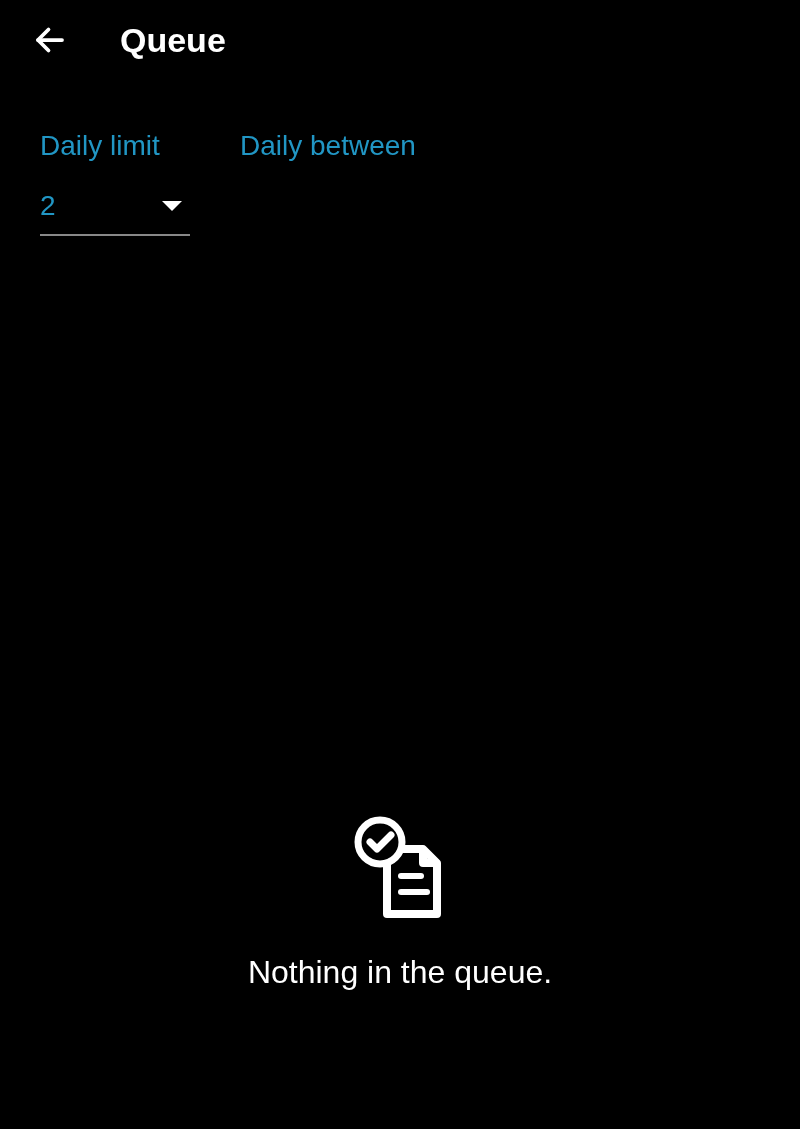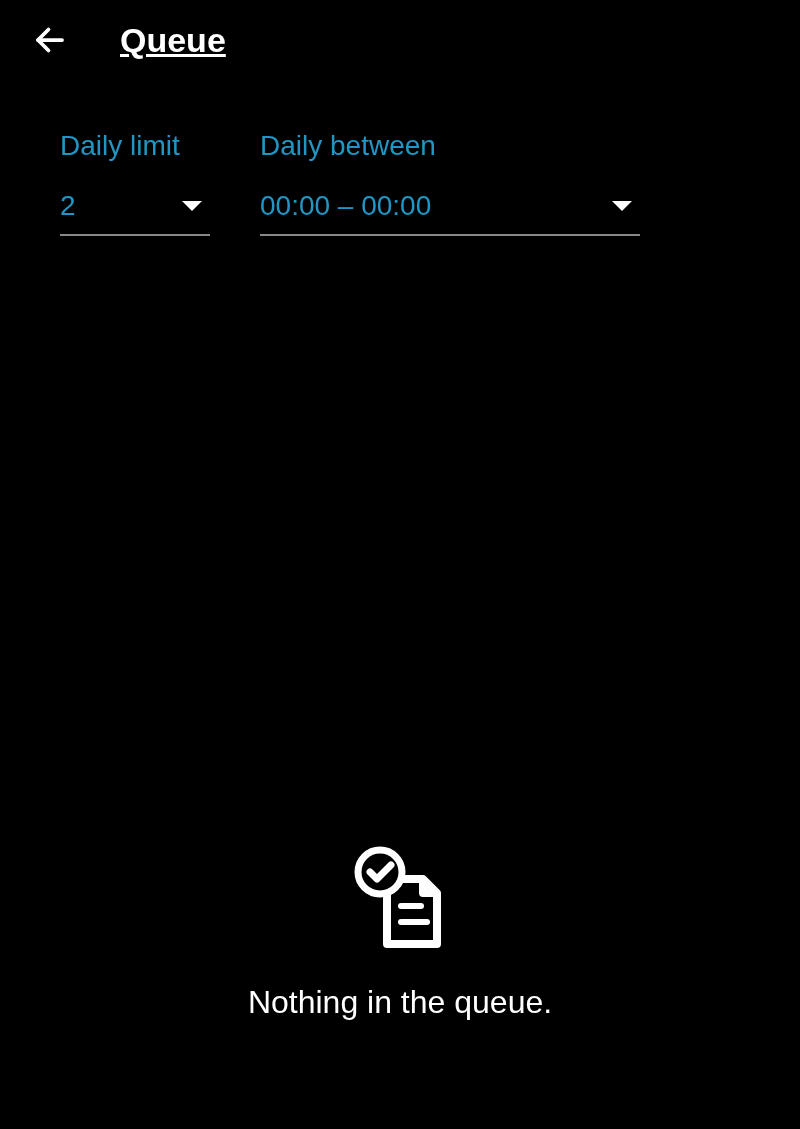--- a/index.html
+++ b/index.html
@@ -30,26 +30,25 @@
       cursor: pointer;
     }
     .back-icon svg {
       width: 36px;
       height: 36px;
     }
     .page-title {
       font-size: 34px;
       font-weight: 700;
       color: #ffffff;
-      text-decoration: underline;
     }
     .controls {
       display: flex;
       gap: 50px;
-      padding: 50px 40px 0 60px;
+      padding: 50px 40px 0 40px;
     }
     .control-group {
       display: flex;
       flex-direction: column;
       gap: 28px;
     }
     .control-label {
       font-size: 28px;
       color: #2196c4;
       font-weight: 400;
@@ -77,21 +76,21 @@
     .chevron-down {
       width: 0;
       height: 0;
       border-left: 10px solid transparent;
       border-right: 10px solid transparent;
       border-top: 10px solid #ffffff;
       margin-right: 8px;
     }
     .empty-state {
       position: absolute;
-      top: 844px;
+      top: 814px;
       left: 0;
       right: 0;
       display: flex;
       flex-direction: column;
       align-items: center;
       gap: 30px;
     }
     .empty-icon {
       width: 110px;
       height: 110px;
@@ -118,24 +117,20 @@
 <div class="controls">
   <div class="control-group">
     <div class="control-label">Daily limit</div>
     <div class="dropdown dropdown-narrow">
       <span class="dropdown-value">2</span>
       <span class="chevron-down"></span>
     </div>
   </div>
   <div class="control-group">
     <div class="control-label">Daily between</div>
-    <div class="dropdown dropdown-wide">
-      <span class="dropdown-value">00:00 – 00:00</span>
-      <span class="chevron-down"></span>
-    </div>
   </div>
 </div>
 
 <div class="empty-state">
   <div class="empty-icon">
     <svg viewBox="0 0 110 110" fill="none">
 
       <path d="M 42 35 L 78 35 L 92 49 L 92 100 L 42 100 Z" fill="none" stroke="#ffffff" stroke-width="8" stroke-linejoin="round"></path>
       <path d="M 78 35 L 78 49 L 92 49" fill="none" stroke="#ffffff" stroke-width="8" stroke-linejoin="round"></path>
 

